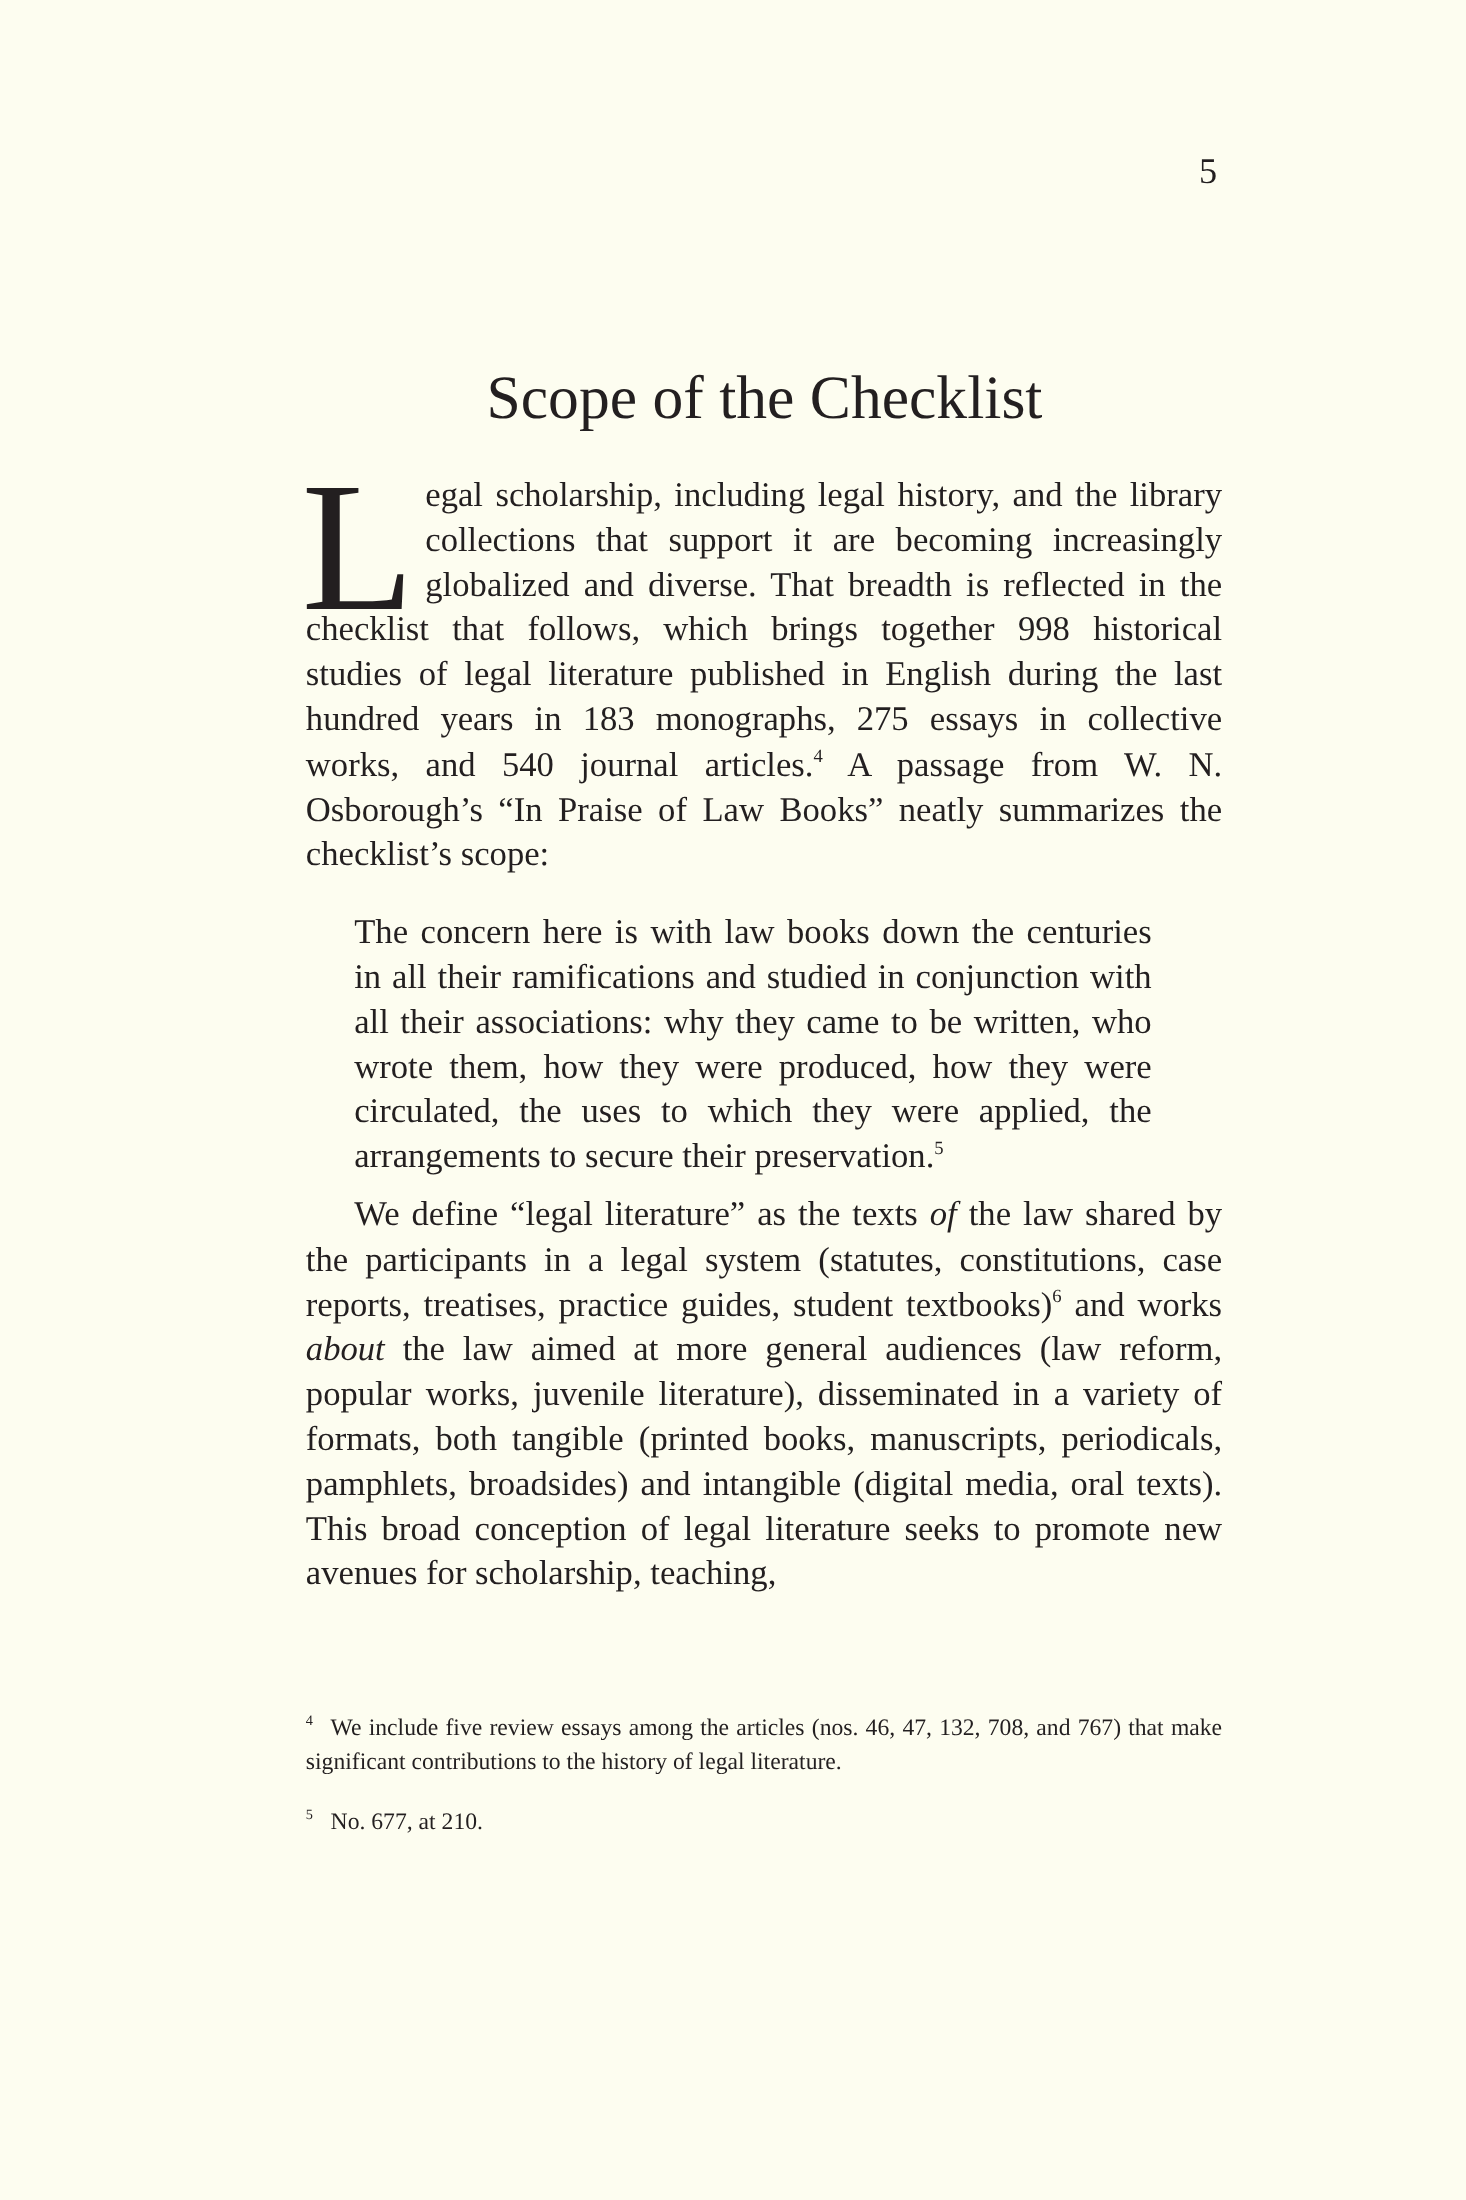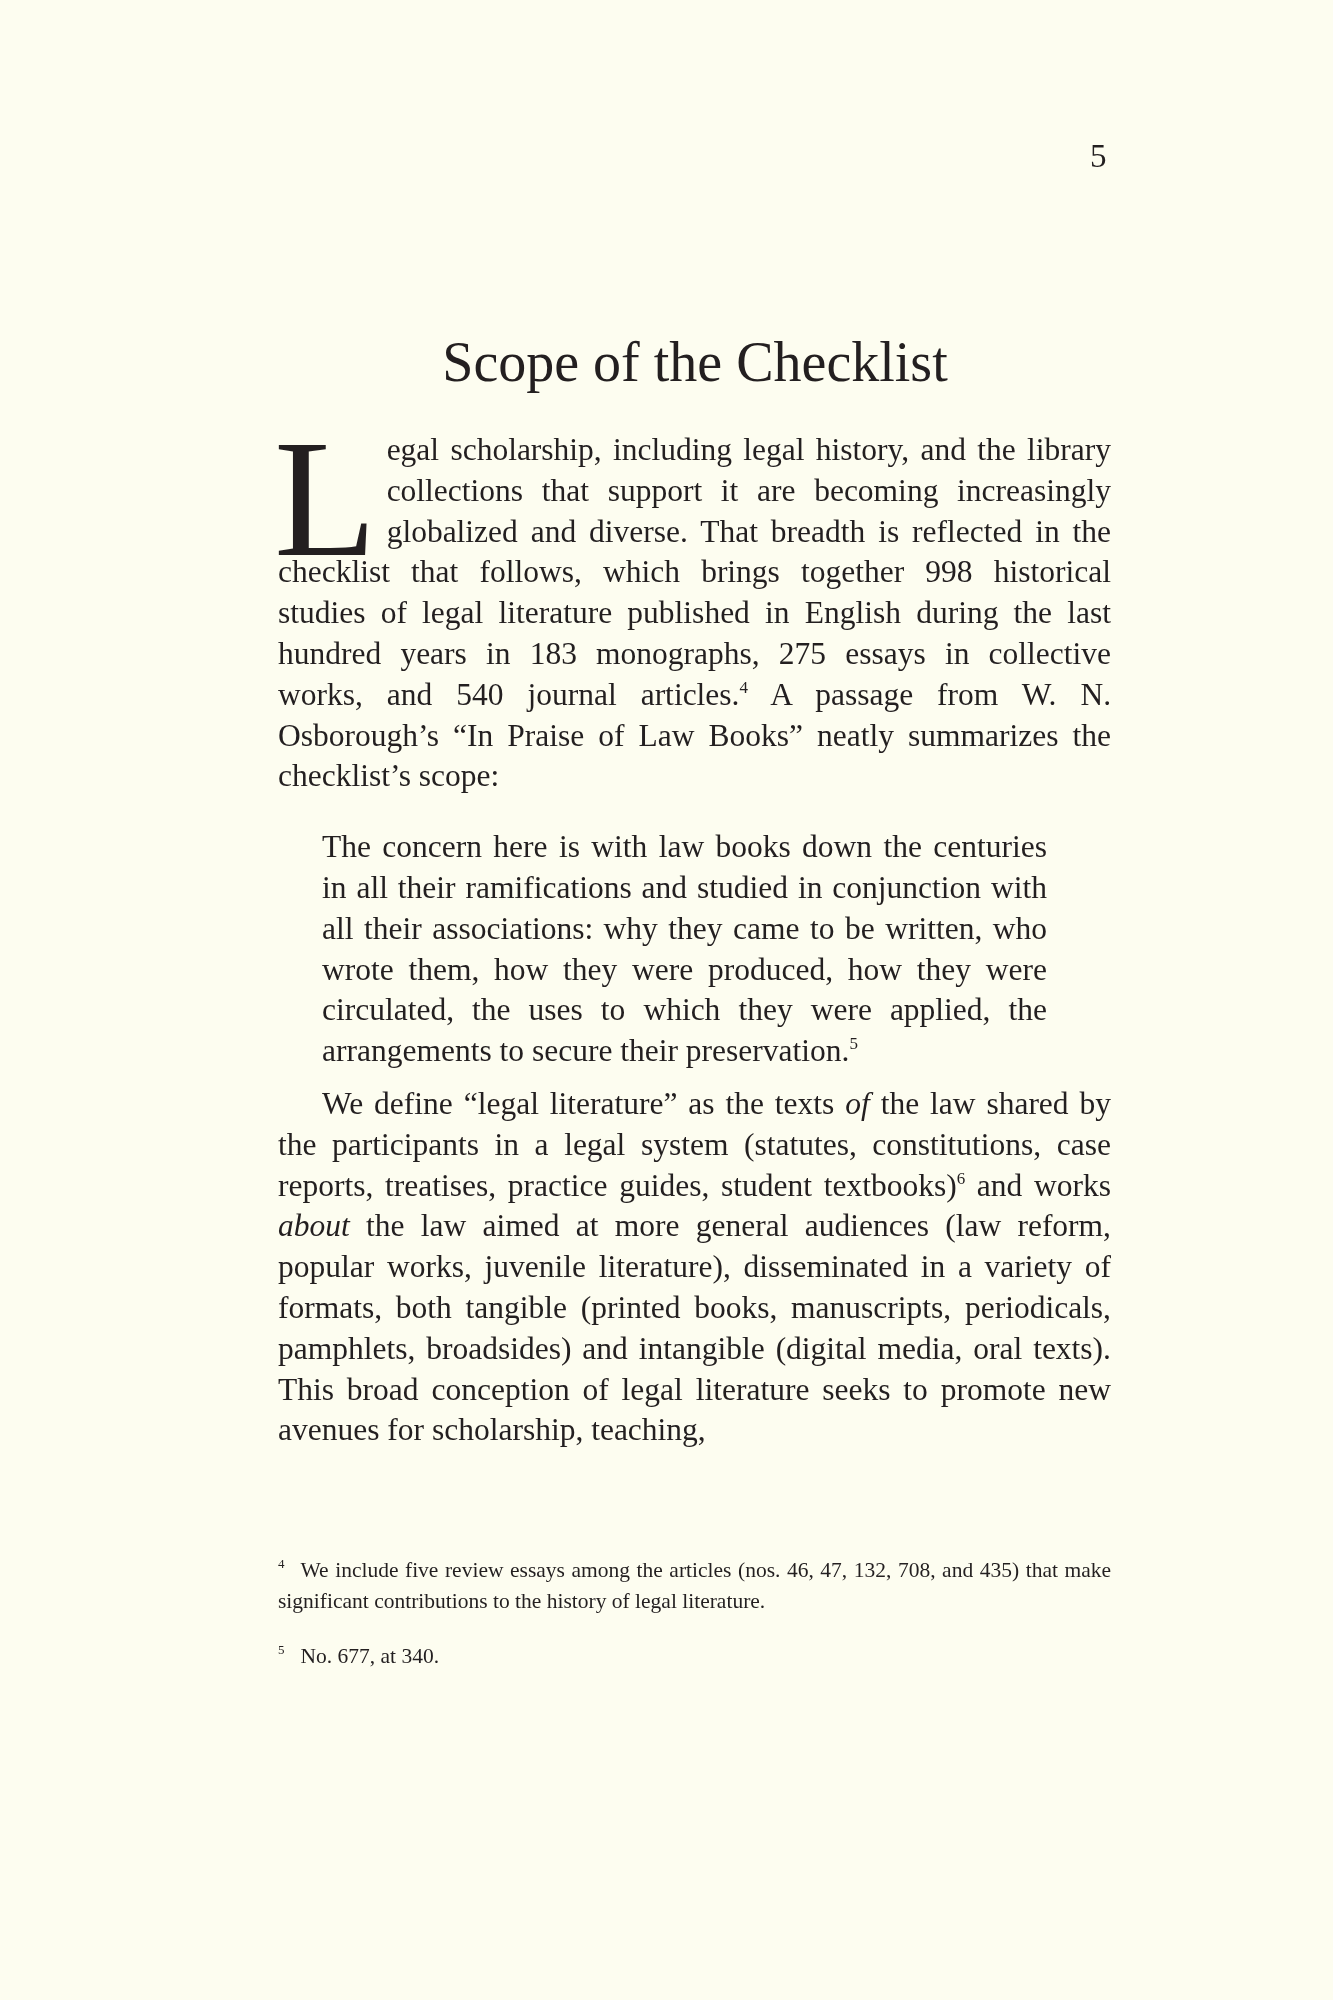--- a/index.html
+++ b/index.html
@@ -63,15 +63,15 @@
   <p class="quote">
     <span>The concern here is with law books down the centuries in all their ramifications and studied in conjunction with all their associations: why they came to be written, who wrote them, how they were produced, how they were circulated, the uses to which they were applied, the arrangements to secure their preservation.</span><sup class="fn">5</sup>
   </p>
 
   <p class="para para2">
     <span>We define “legal literature” as the texts </span><em>of</em><span> the law shared by the participants in a legal system (statutes, constitutions, case reports, treatises, practice guides, student textbooks)</span><sup class="fn">6</sup><span> and works </span><em>about</em><span> the law aimed at more general audiences (law reform, popular works, juvenile literature), disseminated in a variety of formats, both tangible (printed books, manuscripts, periodicals, pamphlets, broadsides) and intangible (digital media, oral texts). This broad conception of legal literature seeks to promote new avenues for scholarship, teaching,</span>
   </p>
 </div>
 
 <div class="footnotes">
-  <p class="footnote"><span class="fnum">4</span><span>We include five review essays among the articles (nos. 46, 47, 132, 708, and 435) that make significant contributions to the history of legal literature.</span></p>
-  <p class="footnote"><span class="fnum">5</span><span>No. 677, at 340.</span></p>
+  <p class="footnote"><span class="fnum">4</span><span>We include five review essays among the articles (nos. 46, 47, 132, 708, and 767) that make significant contributions to the history of legal literature.</span></p>
+  <p class="footnote"><span class="fnum">5</span><span>No. 677, at 210.</span></p>
 </div>
 
 </body></html>

